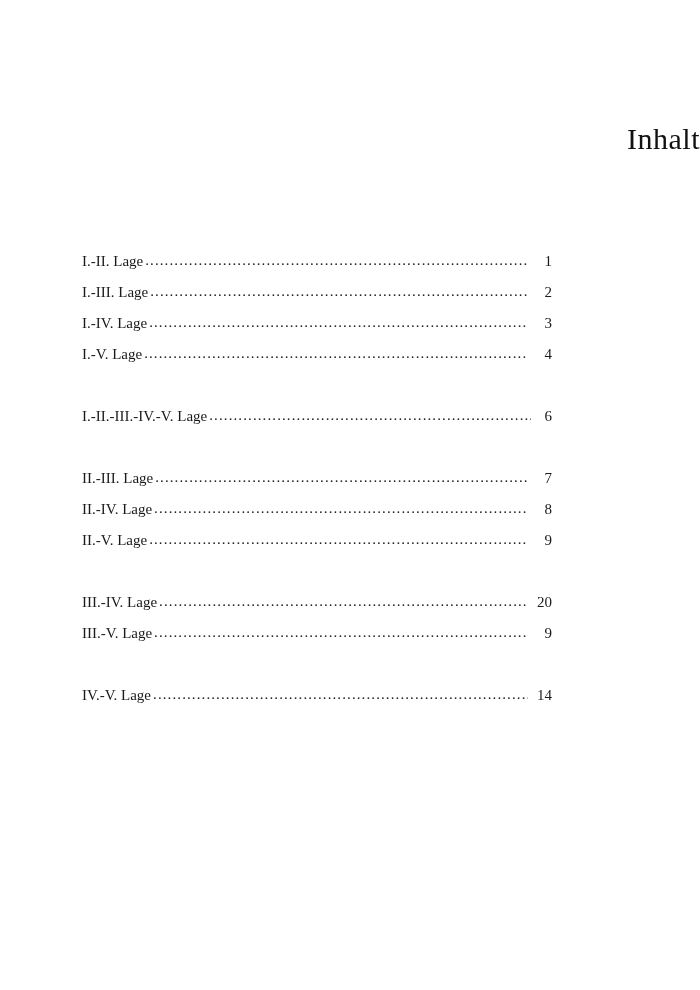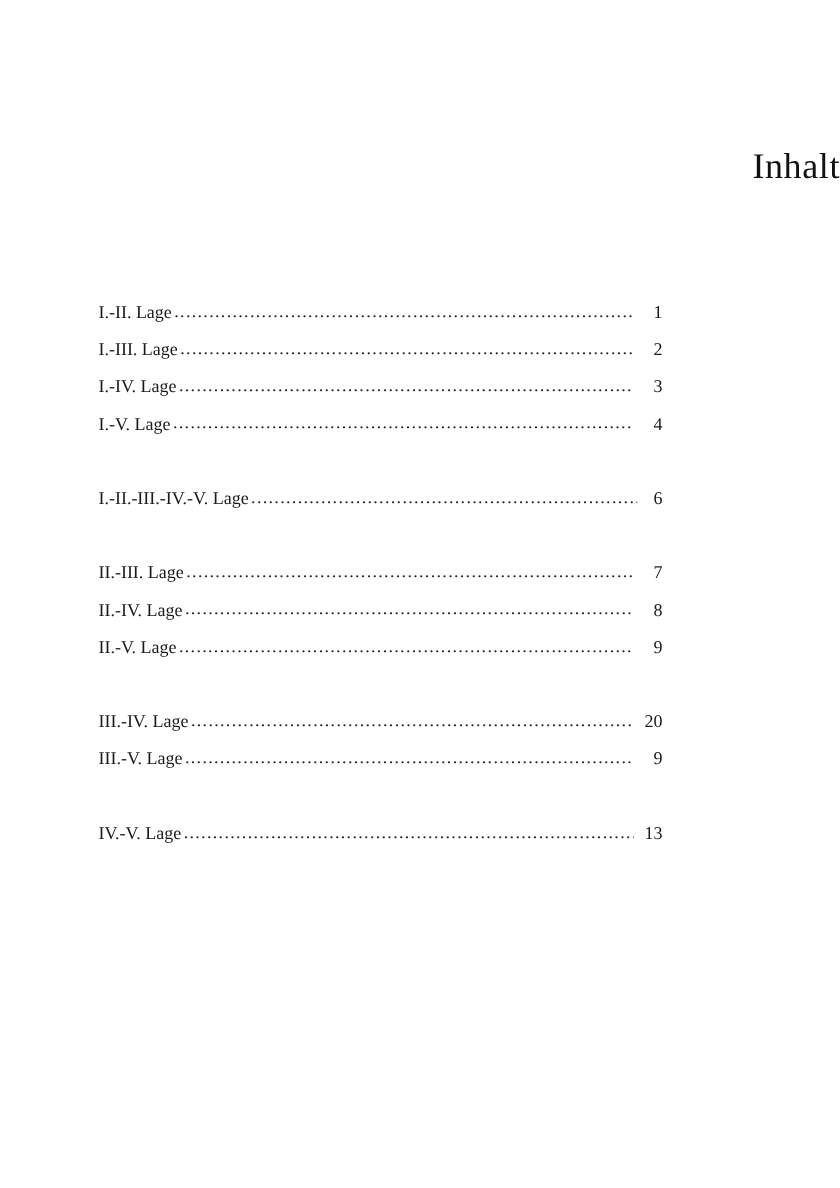--- a/index.html
+++ b/index.html
@@ -138,17 +138,17 @@
       <span class="label">III.-V. Lage</span>
       <span class="dots">.......................................................................................................................</span>
       <span class="page-num">9</span>
     </li>
 
     <li class="spacer"></li>
 
     <li class="toc-entry">
       <span class="label">IV.-V. Lage</span>
       <span class="dots">.......................................................................................................................</span>
-      <span class="page-num">13</span>
+      <span class="page-num">14</span>
     </li>
 
   </ul>
 </div>
 
 </body></html>

